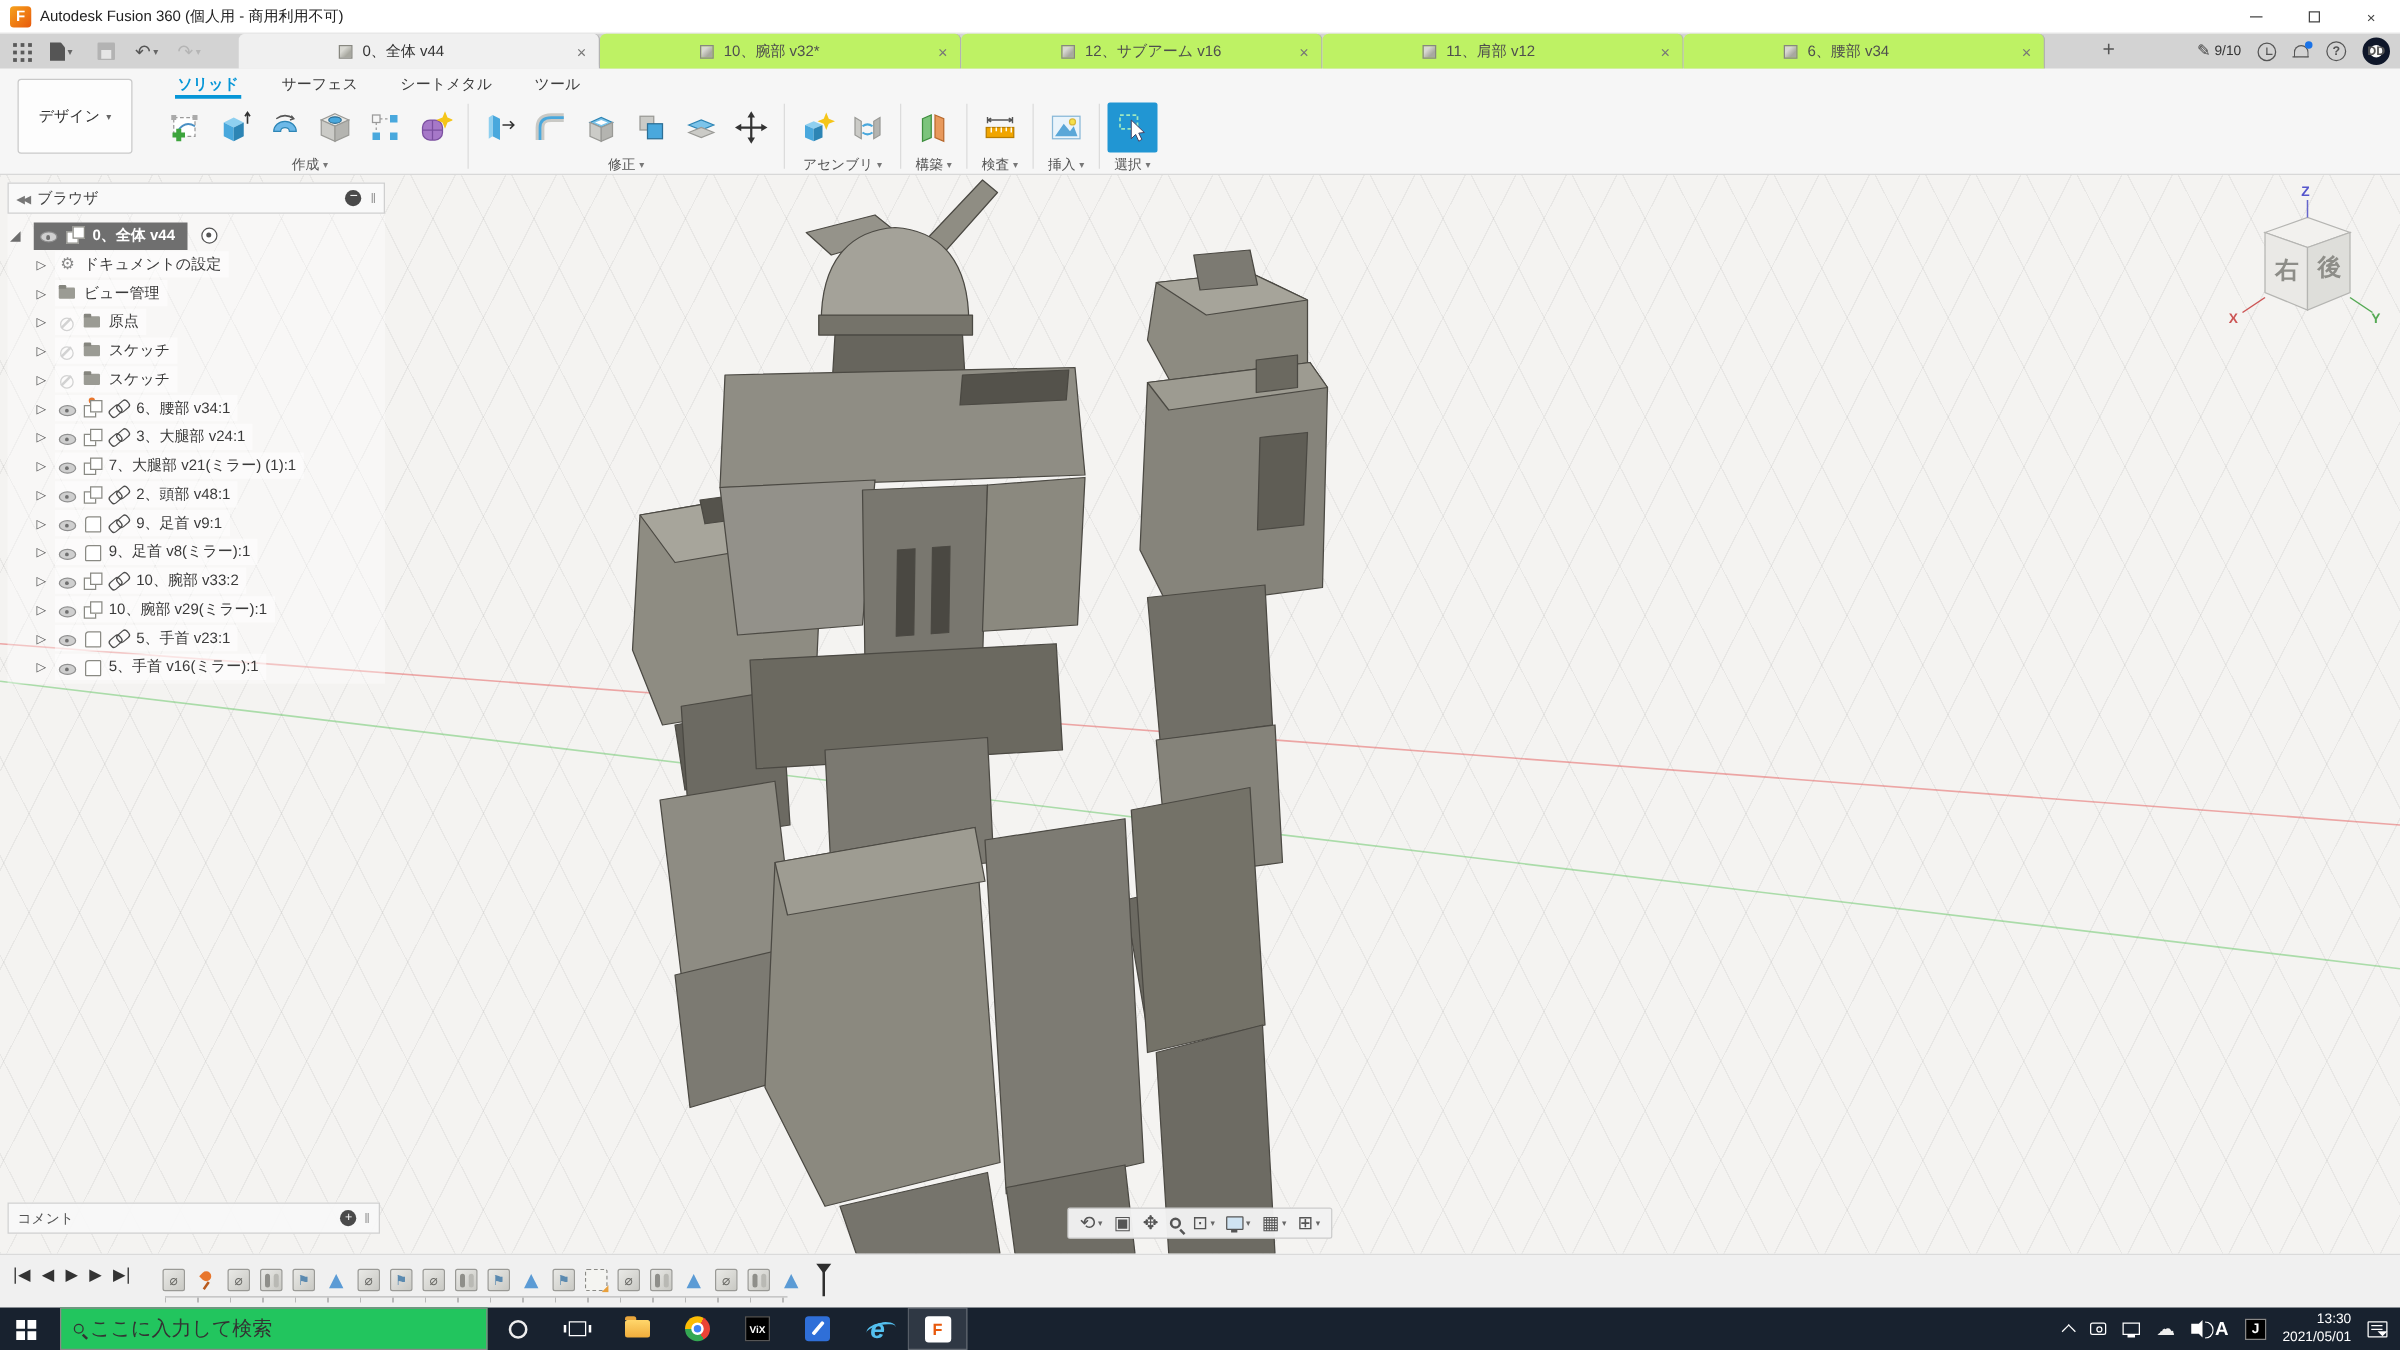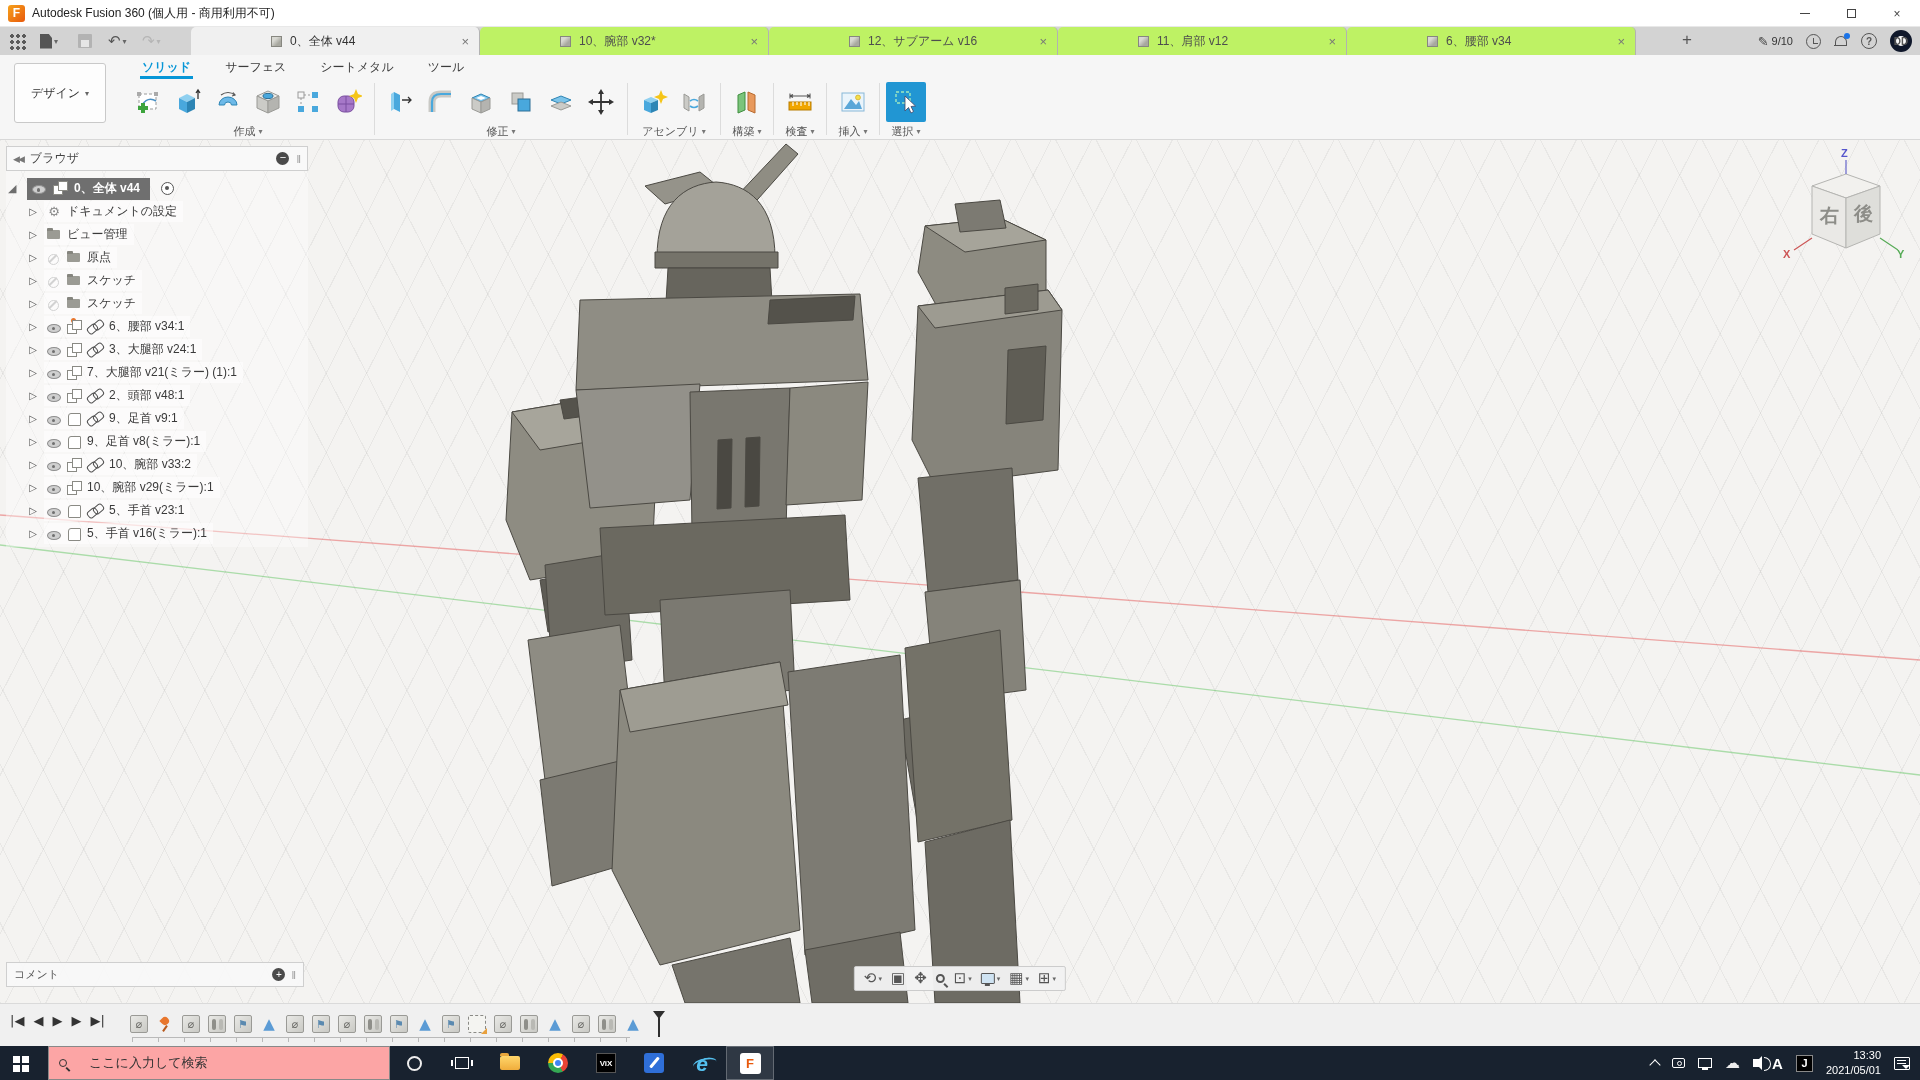--- a/index.html
+++ b/index.html
@@ -146,21 +146,21 @@
   .tl-marker { width:14px; height:26px; position:relative; margin-left:2px; }
   .tl-marker::before { content:""; position:absolute; left:1px; top:0; width:0; height:0; border-left:6px solid transparent; border-right:6px solid transparent; border-top:8px solid #2e2e2e; }
   .tl-marker::after { content:""; position:absolute; left:6px; top:6px; width:2px; height:20px; background:#2e2e2e; }
   #tl-line { position:absolute; left:132px; top:33px; width:498px; height:5px; border-top:1px solid #b9b9b9;
     background-image:repeating-linear-gradient(90deg,#b9b9b9 0 1px,transparent 1px 26px); background-size:100% 4px; background-repeat:no-repeat; }
 
   
   #taskbar { position:absolute; left:0; top:1046px; width:1920px; height:34px; background:#18222f; display:flex; align-items:stretch; }
   .tb-start { width:48px; display:flex; align-items:center; justify-content:center; }
   .win-logo { width:7px; height:7px; background:#fff; box-shadow:9px 0 #fff, 0 9px #fff, 9px 9px #fff; margin:-8px 8px 0 -8px; }
-  .tb-search { width:342px; background:#fca5a5; border:1px solid #888; display:flex; align-items:center; gap:22px; padding:0 10px; font-size:13px; color:#333; }
+  .tb-search { width:342px; background:#22c55e; border:1px solid #888; display:flex; align-items:center; gap:5px; padding:0 10px; font-size:16px; color:#333; }
   .mag-dark { width:8px; height:8px; border:1.7px solid #333; border-radius:50%; position:relative; flex:none; }
   .mag-dark::after { content:""; position:absolute; left:7px; top:7px; width:1.7px; height:5px; background:#333; transform:rotate(-45deg); }
   #tb-apps { display:flex; }
   .tbi { width:48px; display:flex; align-items:center; justify-content:center; position:relative; }
   .tbi.active { background:rgba(255,255,255,0.10); box-shadow:inset 0 0 0 1px rgba(255,255,255,0.25); }
   .circ { width:15px; height:15px; border:2px solid #eee; border-radius:50%; }
   .tv { width:14px; height:12px; border:1.6px solid #fff; position:relative; }
   .tv::before { content:""; position:absolute; left:-5px; top:2px; width:2px; height:6px; background:#fff; }
   .tv::after { content:""; position:absolute; right:-5px; top:2px; width:2px; height:6px; background:#fff; }
   .folder-ic { width:20px; height:14px; background:linear-gradient(#ffd66b,#f0ad3c); border-radius:2px; position:relative; }

